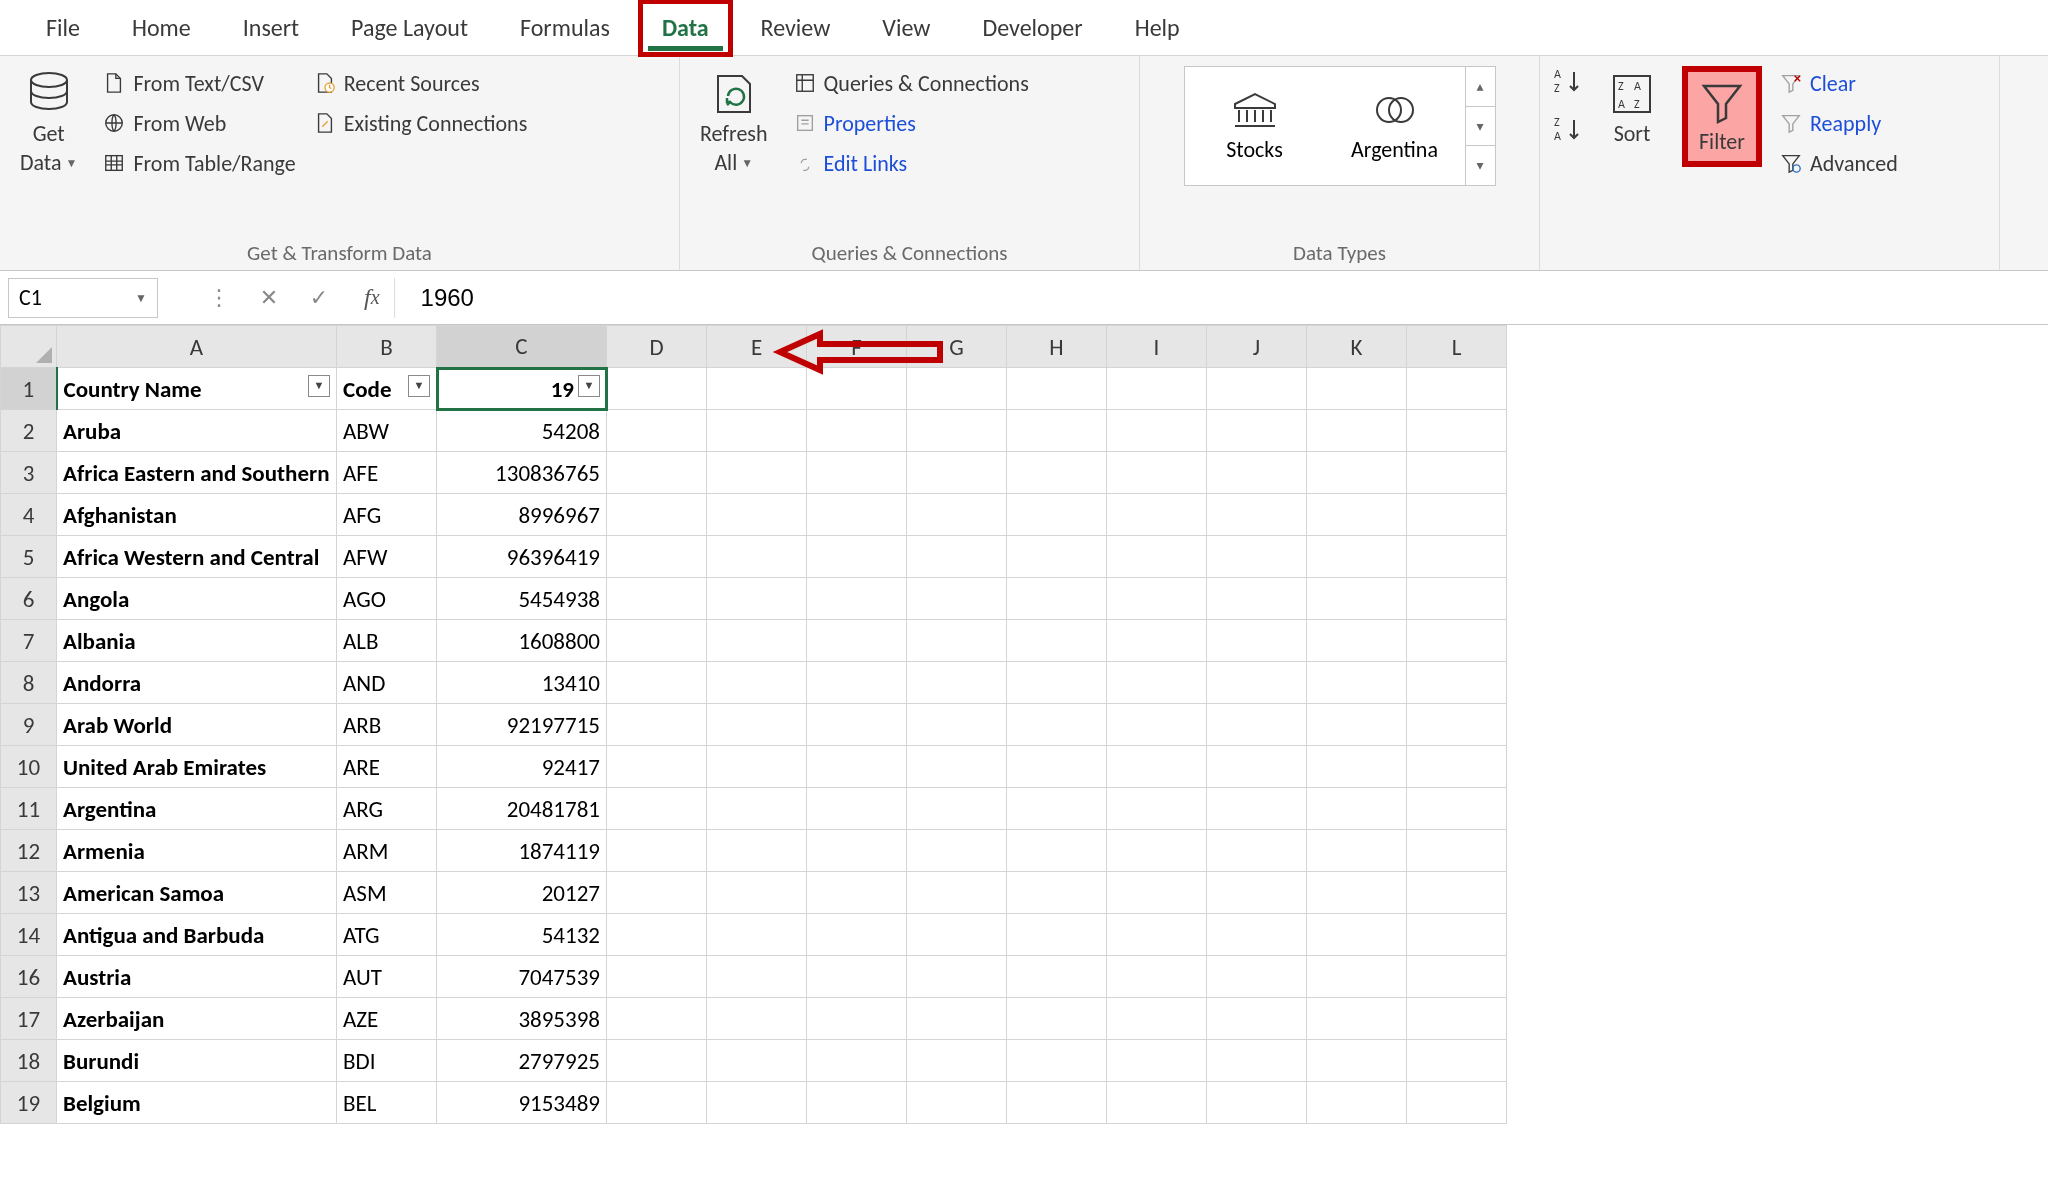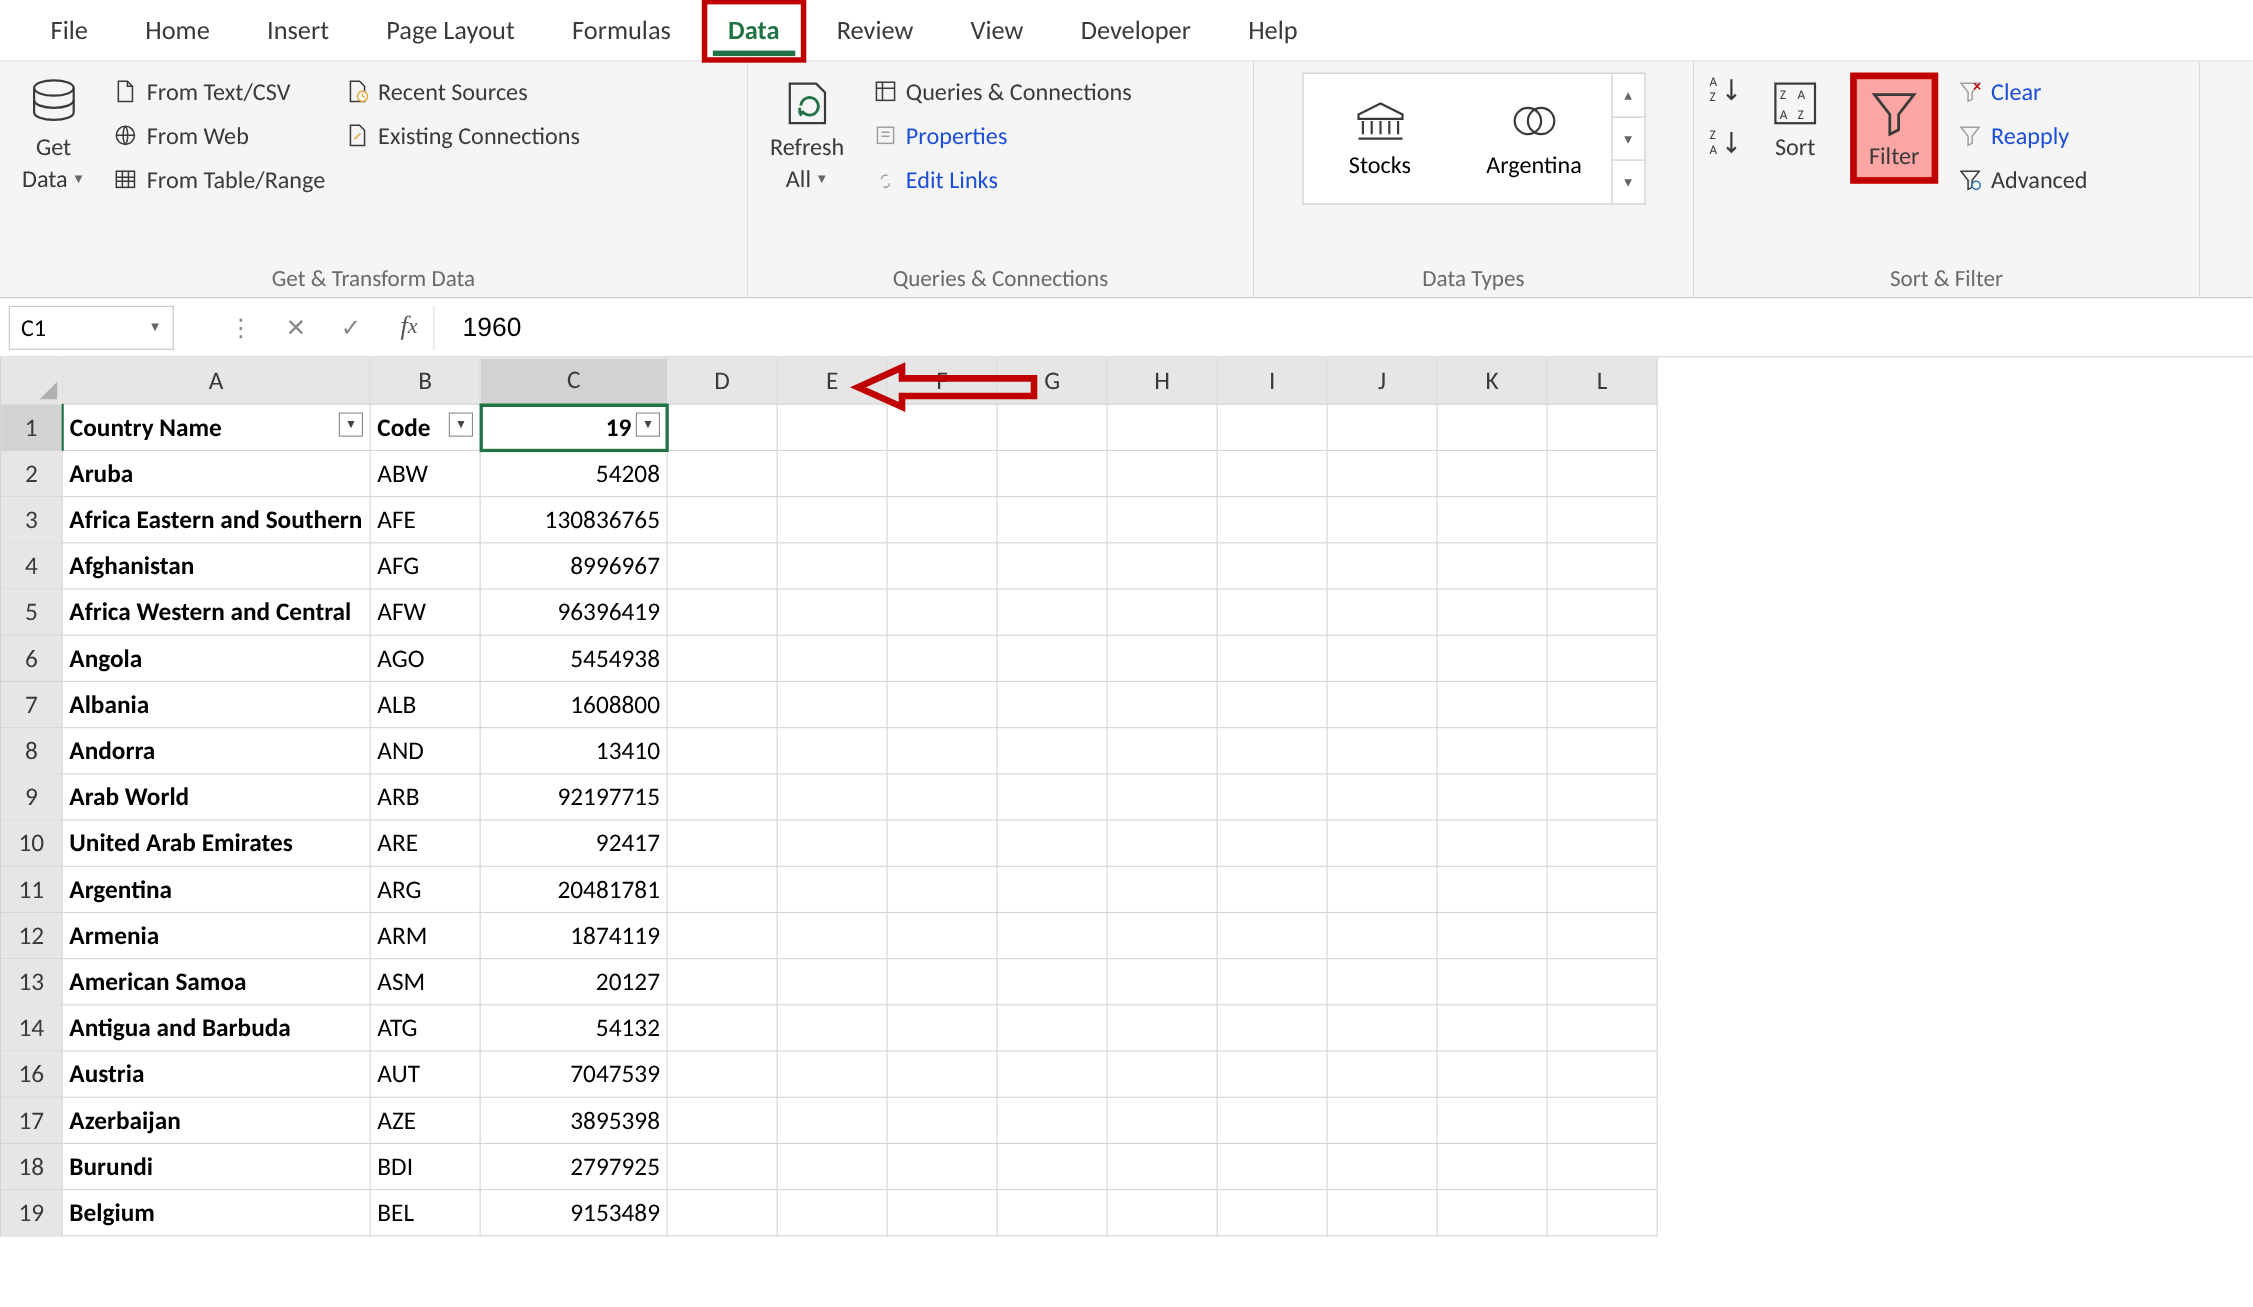--- a/index.html
+++ b/index.html
@@ -466,21 +466,20 @@
         </div>
         <div class="small-row">
           <svg class="icon" viewBox="0 0 24 24">
               <path d="M3 4h18L14 13v7l-4 2v-9z" fill="none" stroke="#3a3a3a" stroke-width="1.5"></path>
               <circle cx="18" cy="18" r="4" fill="none" stroke="#2c6fbb" stroke-width="1.5"></circle>
             </svg>
           <span>Advanced</span>
         </div>
       </div>
     </div>
-    <div class="ribbon-group-label">Sort &amp; Filter</div>
   </div>
 
 </div>
 
 <div class="formula-bar">
   <div class="name-box">
     <span>C1</span>
     <span class="chev">▼</span>
   </div>
   <div class="fb-sep"></div>

